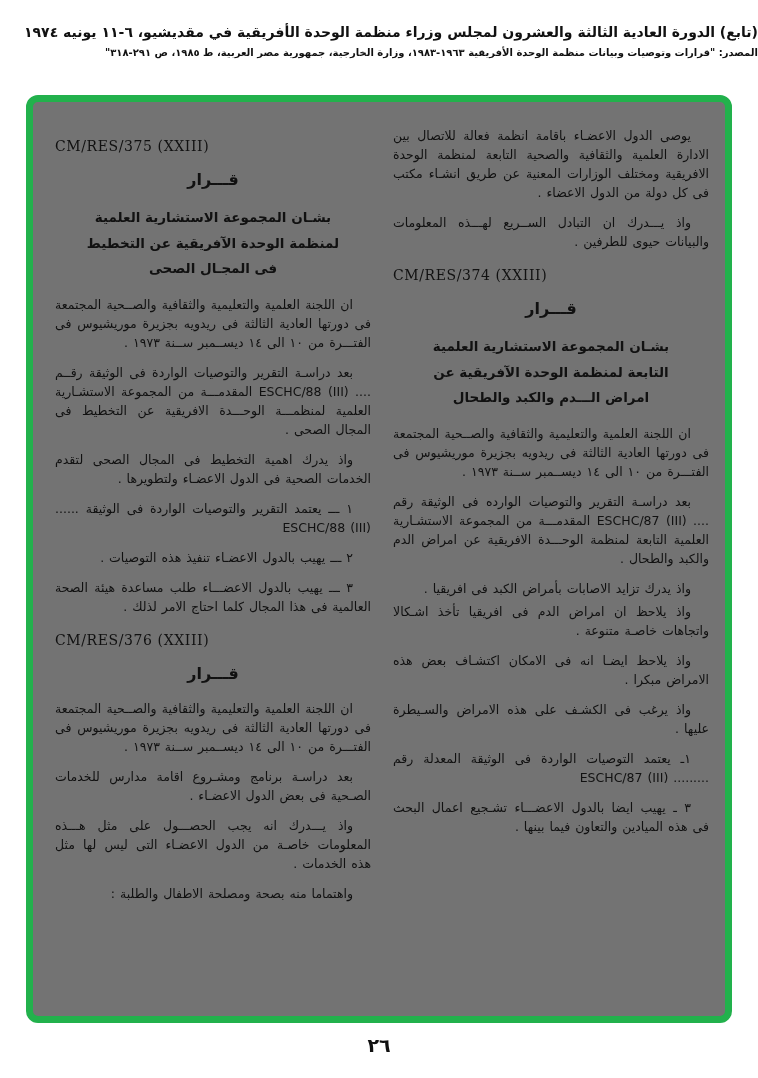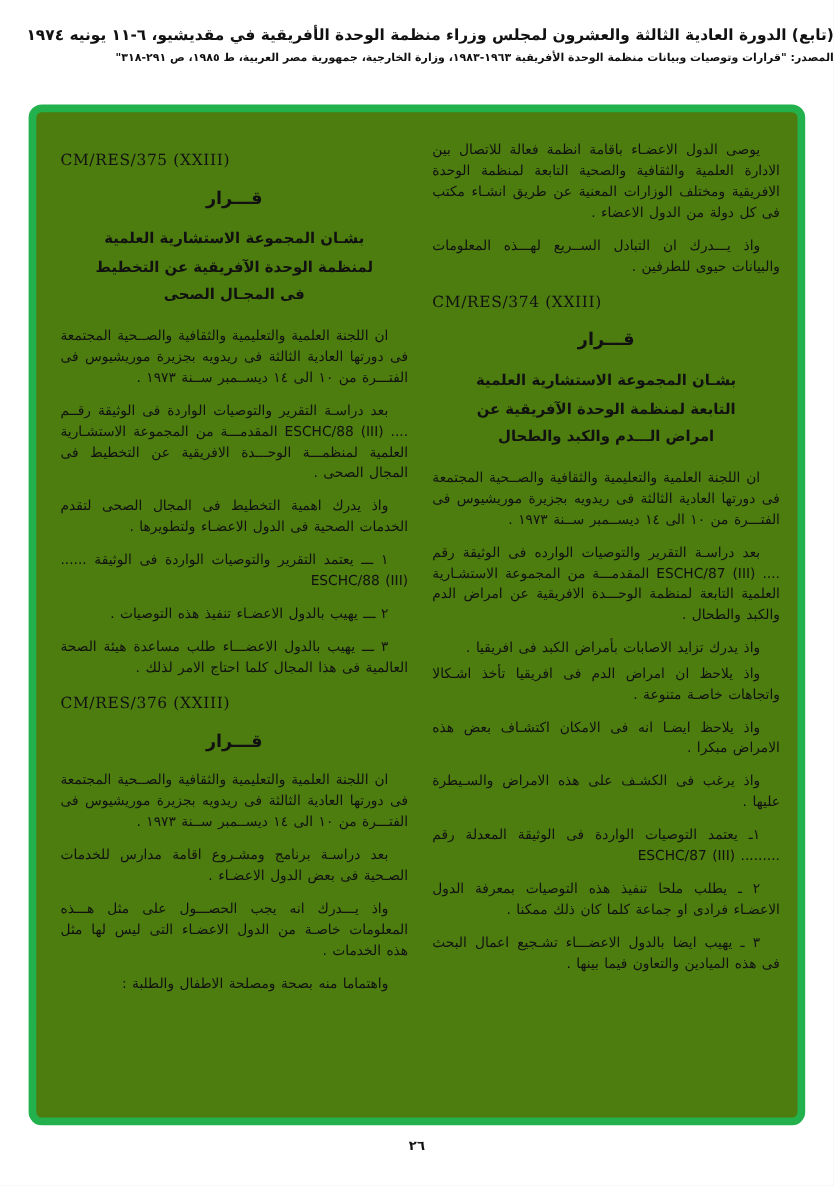--- a/index.html
+++ b/index.html
@@ -40,21 +40,21 @@
   
   .green-box {
     position: absolute;
     left: 26px;
     top: 95px;
     width: 706px;
     height: 928px;
     box-sizing: border-box;
     border: 7px solid var(--border-green, #22b14c);
     border-radius: 12px;
-    background: #4d7c0f;
+    background: #737373;
     display: flex;
     flex-direction: row;
     padding: 24px 16px 16px 22px;
     gap: 22px;
     overflow: hidden;
   }
   .col {
     flex: 1 1 0;
     min-width: 0;
     overflow: hidden;
@@ -102,21 +102,21 @@
   }
 
   
   .page-number {
     position: absolute;
     left: 0;
     top: 1034px;
     width: 758px;
     text-align: center;
     font-weight: bold;
-    font-size: 12px;
+    font-size: 19px;
     letter-spacing: 7px;
     direction: rtl;
   }
 </style>
 </head>
 <body style="--border-green: #22b14c;">
 
 <div class="doc-header">
   <div class="line1">(تابع) الدورة العادية الثالثة والعشرون لمجلس وزراء منظمة الوحدة الأفريقية في مقديشيو، ٦-١١ يونيه ١٩٧٤</div>
   <div class="line2">المصدر: "قرارات وتوصيات وبيانات منظمة الوحدة الأفريقية ١٩٦٣-١٩٨٣، وزارة الخارجية، جمهورية مصر العربية، ط ١٩٨٥، ص ٢٩١-٣١٨"</div>
@@ -154,18 +154,17 @@
         <div>التابعة لمنظمة الوحدة الآفريقية عن</div>
         <div>امراض الـــدم والكبد والطحال</div>
       </div>
       <div class="block p">ان اللجنة العلمية والتعليمية والثقافية والصــحية المجتمعة فى دورتها العادية الثالثة فى ريدويه بجزيرة موريشيوس فى الفتـــرة من ١٠ الى ١٤ ديســمبر ســنة ١٩٧٣ .</div>
       <div class="block p">بعد دراسـة التقرير والتوصيات الوارده فى الوثيقة رقم .... ESCHC/87 (III) المقدمـــة من المجموعة الاستشـارية العلمية التابعة لمنظمة الوحـــدة الافريقية عن امراض الدم والكبد والطحال .</div>
       <div class="block p tight">واذ يدرك تزايد الاصابات بأمراض الكبد فى افريقيا .</div>
       <div class="block p">واذ يلاحظ ان امراض الدم فى افريقيا تأخذ اشـكالا واتجاهات خاصـة متنوعة .</div>
       <div class="block p">واذ يلاحظ ايضـا انه فى الامكان اكتشـاف بعض هذه الامراض مبكرا .</div>
       <div class="block p">واذ يرغب فى الكشـف على هذه الامراض والسـيطرة عليها .</div>
       <div class="block p">١ـ يعتمد التوصيات الواردة فى الوثيقة المعدلة رقم ......... ESCHC/87 (III)</div>
-      <div class="block p">٢ ـ يطلب ملحا تنفيذ هذه التوصيات بمعرفة الدول الاعضـاء فرادى او جماعة كلما كان ذلك ممكنا .</div>
       <div class="block p">٣ ـ يهيب ايضا بالدول الاعضـــاء تشـجيع اعمال البحث فى هذه الميادين والتعاون فيما بينها .</div>
     </div>
 </div>
 
 <div class="page-number">٢٦</div>
 
 </body></html>

